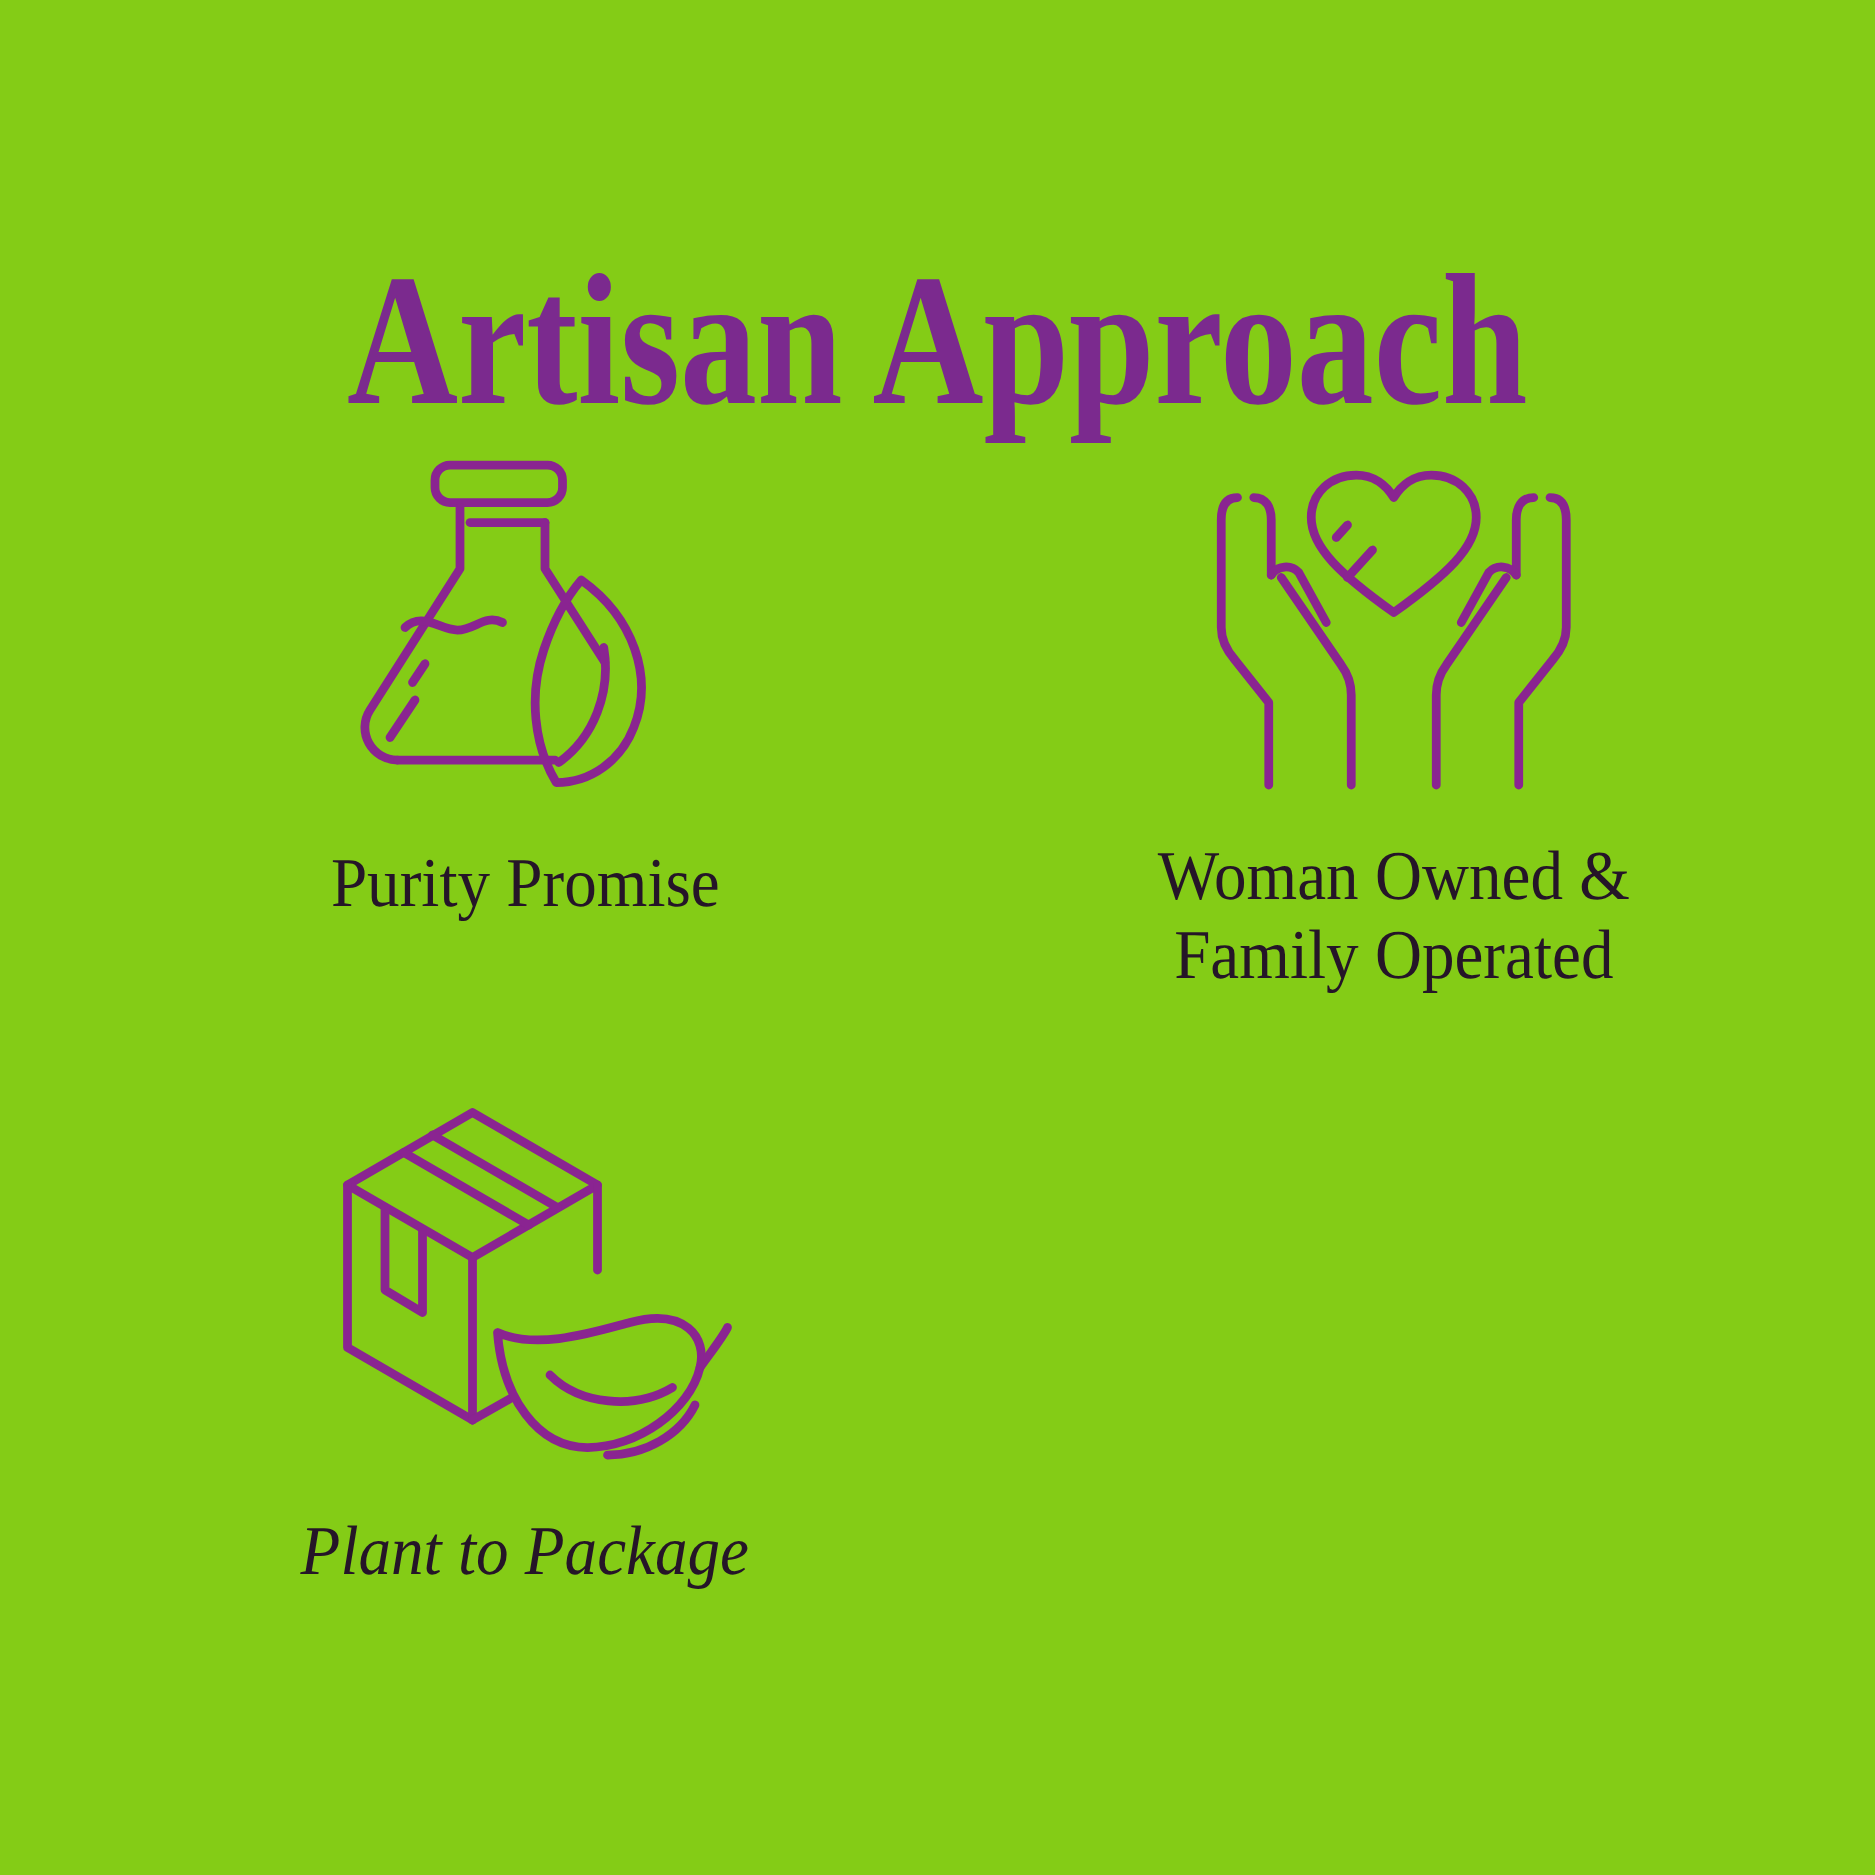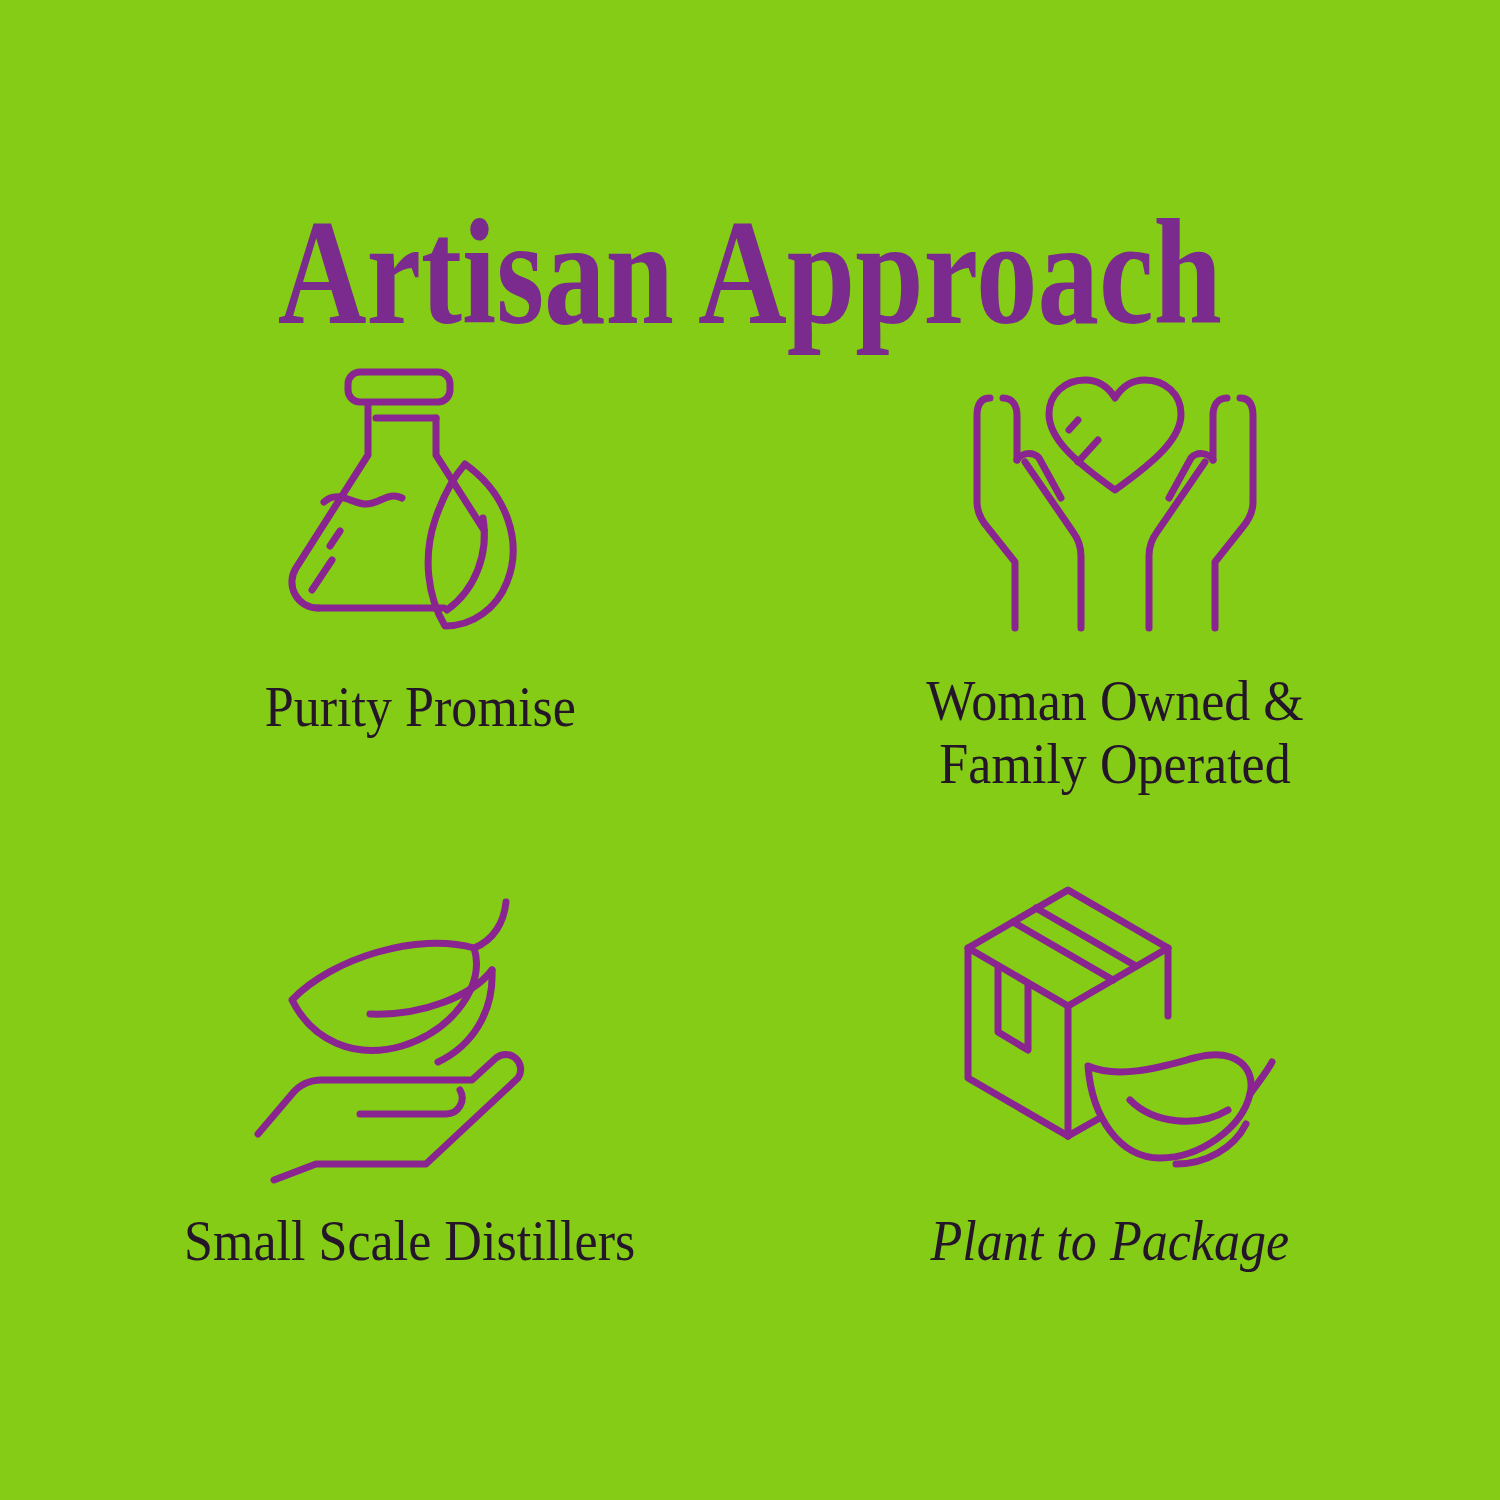--- a/index.html
+++ b/index.html
@@ -167,39 +167,20 @@
 
           <path class="stroke" d="M258 110 a14 14 0 0 0 -22 -2 L214 148" stroke="#8a2491"></path>
 
           <path class="stroke" d="M250 112 L202 182 C196 190 194 198 194 206 V278" stroke="#8a2491"></path>
         </svg>
       </div>
       <div class="lbl" style="color: rgb(37, 21, 40);">Woman Owned &amp;
 Family Operated</div>
     </div>
 
-    <div class="cell cell-3">
-      <div class="icon-box">
-        <svg viewBox="0 0 320 300" aria-hidden="true">
-
-          <path class="stroke" d="M42 120 C82 78 168 52 224 68 C236 104 204 150 152 166 C104 180 62 160 42 120 z" stroke="#8a2491"></path>
-
-          <path class="stroke" d="M224 68 C244 60 254 42 256 22" stroke="#8a2491"></path>
-
-          <path class="stroke" d="M120 134 C172 136 222 116 242 90" stroke="#8a2491"></path>
-
-          <path class="stroke" d="M242 90 C244 132 222 166 188 182" stroke="#8a2491"></path>
-
-          <path class="stroke" d="M8 254 L42 214 C50 204 60 200 72 200 H222 L246 178 a15 15 0 0 1 22 20 L176 284 H66 L24 300" stroke="#8a2491"></path>
-
-          <path class="stroke" d="M110 234 H196 a16 16 0 0 0 14 -24" stroke="#8a2491"></path>
-        </svg>
-      </div>
-      <div class="lbl" style="color: rgb(37, 21, 40);">Small Scale Distillers</div>
-    </div>
 
     <div class="cell cell-4">
       <div class="icon-box">
         <svg viewBox="0 0 320 300" aria-hidden="true">
 
           <path class="stroke" d="M18 68 L118 10 L218 68 L118 126 z" stroke="#8a2491"></path>
 
           <path class="stroke" d="M18 68 V198 L118 256" stroke="#8a2491"></path>
 
           <path class="stroke" d="M218 68 V136" stroke="#8a2491"></path>

